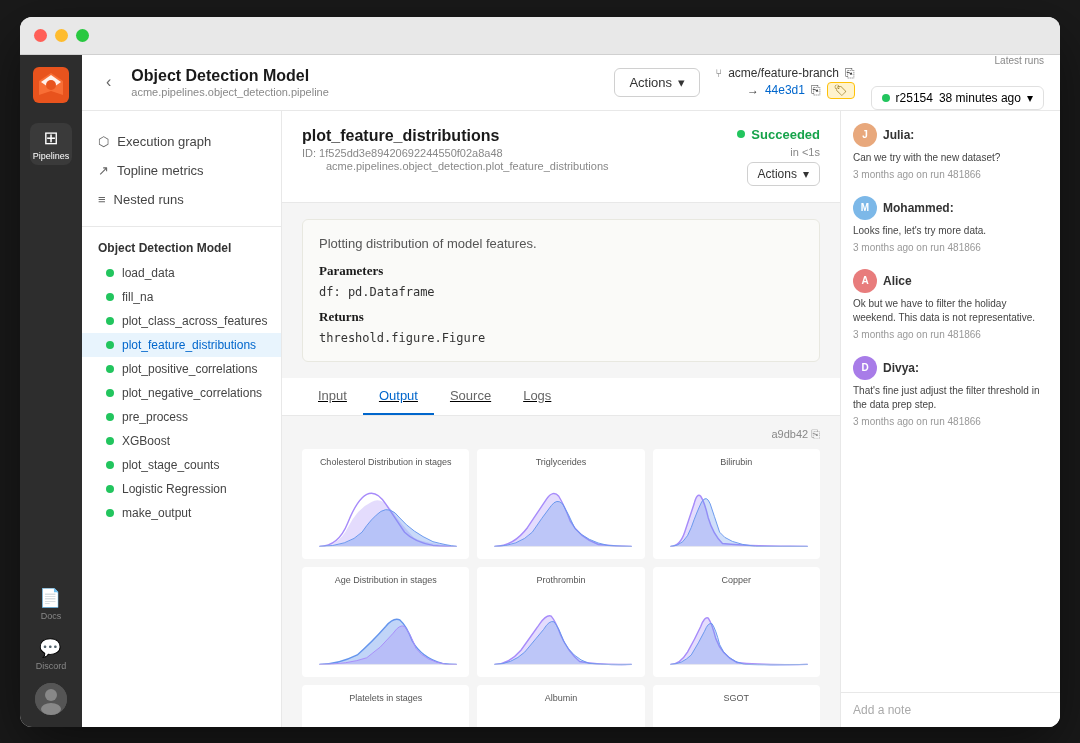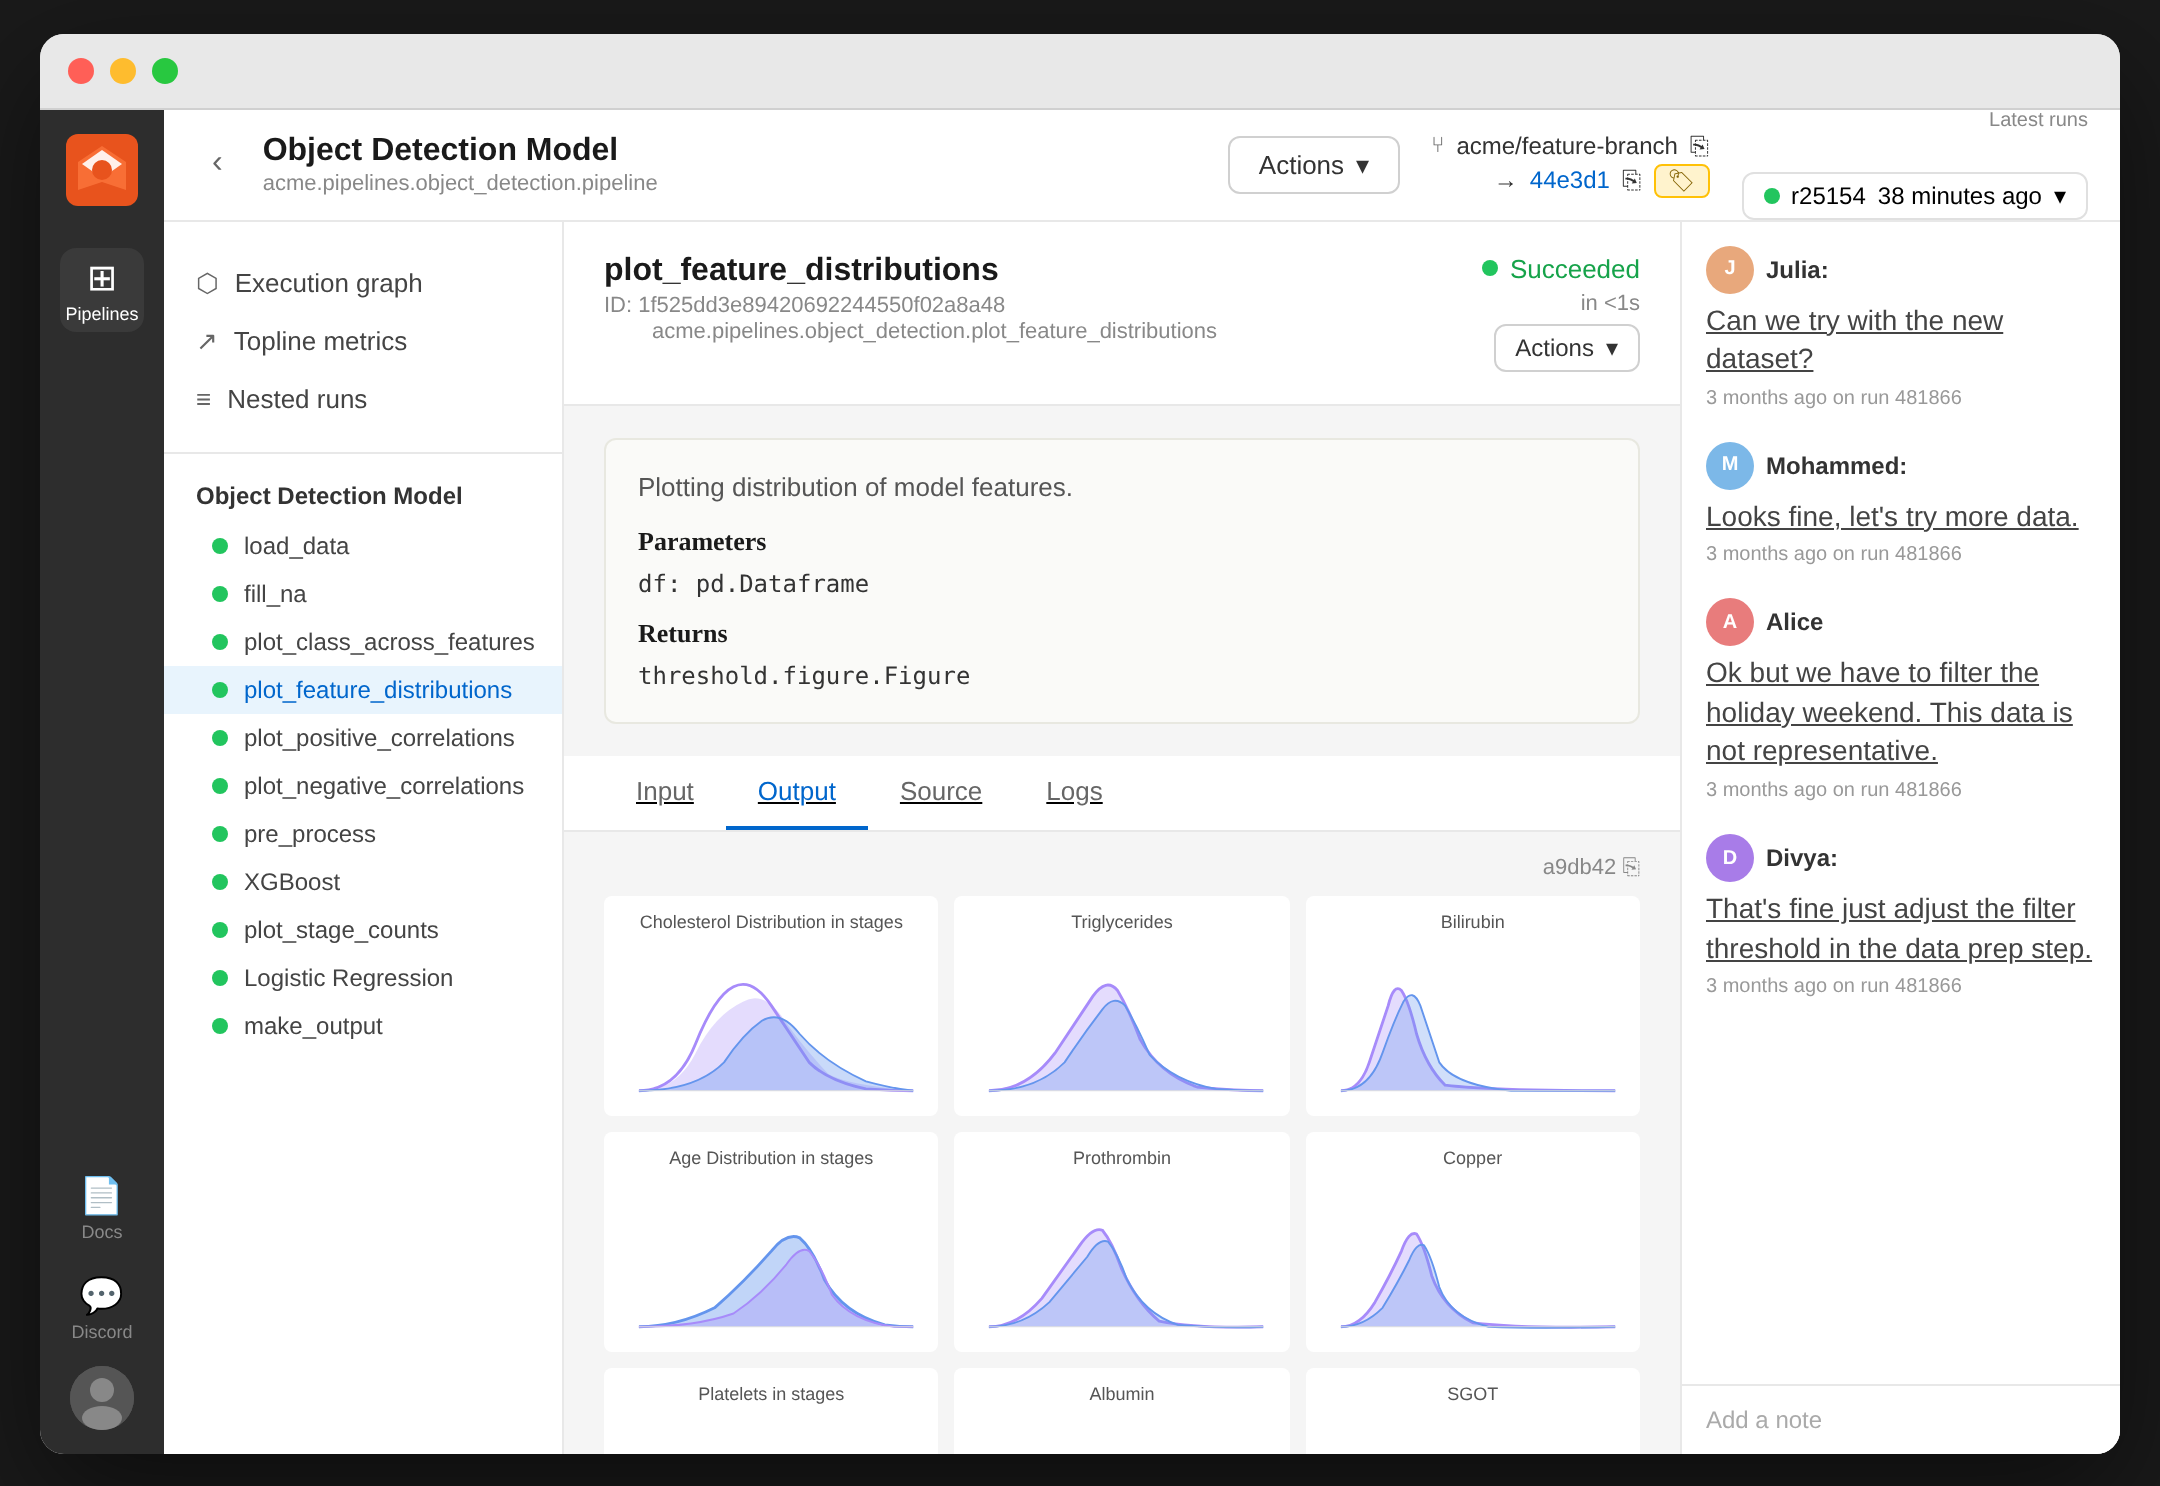--- a/index.html
+++ b/index.html
@@ -206,21 +206,21 @@
     .step-title-area {}
     .step-name { font-size: 16px; font-weight: 600; color: #1a1a1a; }
     .step-id { font-size: 11px; color: #888; margin-top: 2px; }
     .step-path { font-size: 11px; color: #888; margin-top: 1px; margin-left: 24px; }
     .step-status { display: flex; flex-direction: column; align-items: flex-end; gap: 4px; }
     .status-badge {
       display: flex;
       align-items: center;
       gap: 6px;
       font-size: 13px;
-      font-weight: 400;
+      font-weight: 700;
       color: #16a34a;
       text-align: center;
     }
     .status-dot-green { width: 8px; height: 8px; border-radius: 50%; background: #22c55e; }
     .status-time { font-size: 11px; color: #888; }
     
     .docstring {
       background: #fafaf8;
       border: 1px solid #e8e8e0;
       border-radius: 6px;
@@ -302,21 +302,21 @@
       border-radius: 50%;
       display: flex;
       align-items: center;
       justify-content: center;
       font-size: 10px;
       font-weight: 600;
       color: #fff;
       flex-shrink: 0;
     }
     .comment-author { font-size: 12px; font-weight: 600; color: #333; }
-    .comment-text { font-size: 14px; color: #444; line-height: 1.4; margin-bottom: 4px; text-decoration: underline; }
+    .comment-text { font-size: 10px; color: #444; line-height: 1.4; margin-bottom: 4px; }
     .comment-meta { font-size: 10px; color: #999; }
     .add-note {
       border-top: 1px solid #e8e8e8;
       padding: 10px 12px;
       font-size: 12px;
       color: #aaa;
       cursor: text;
     }
   </style>
 </head>

